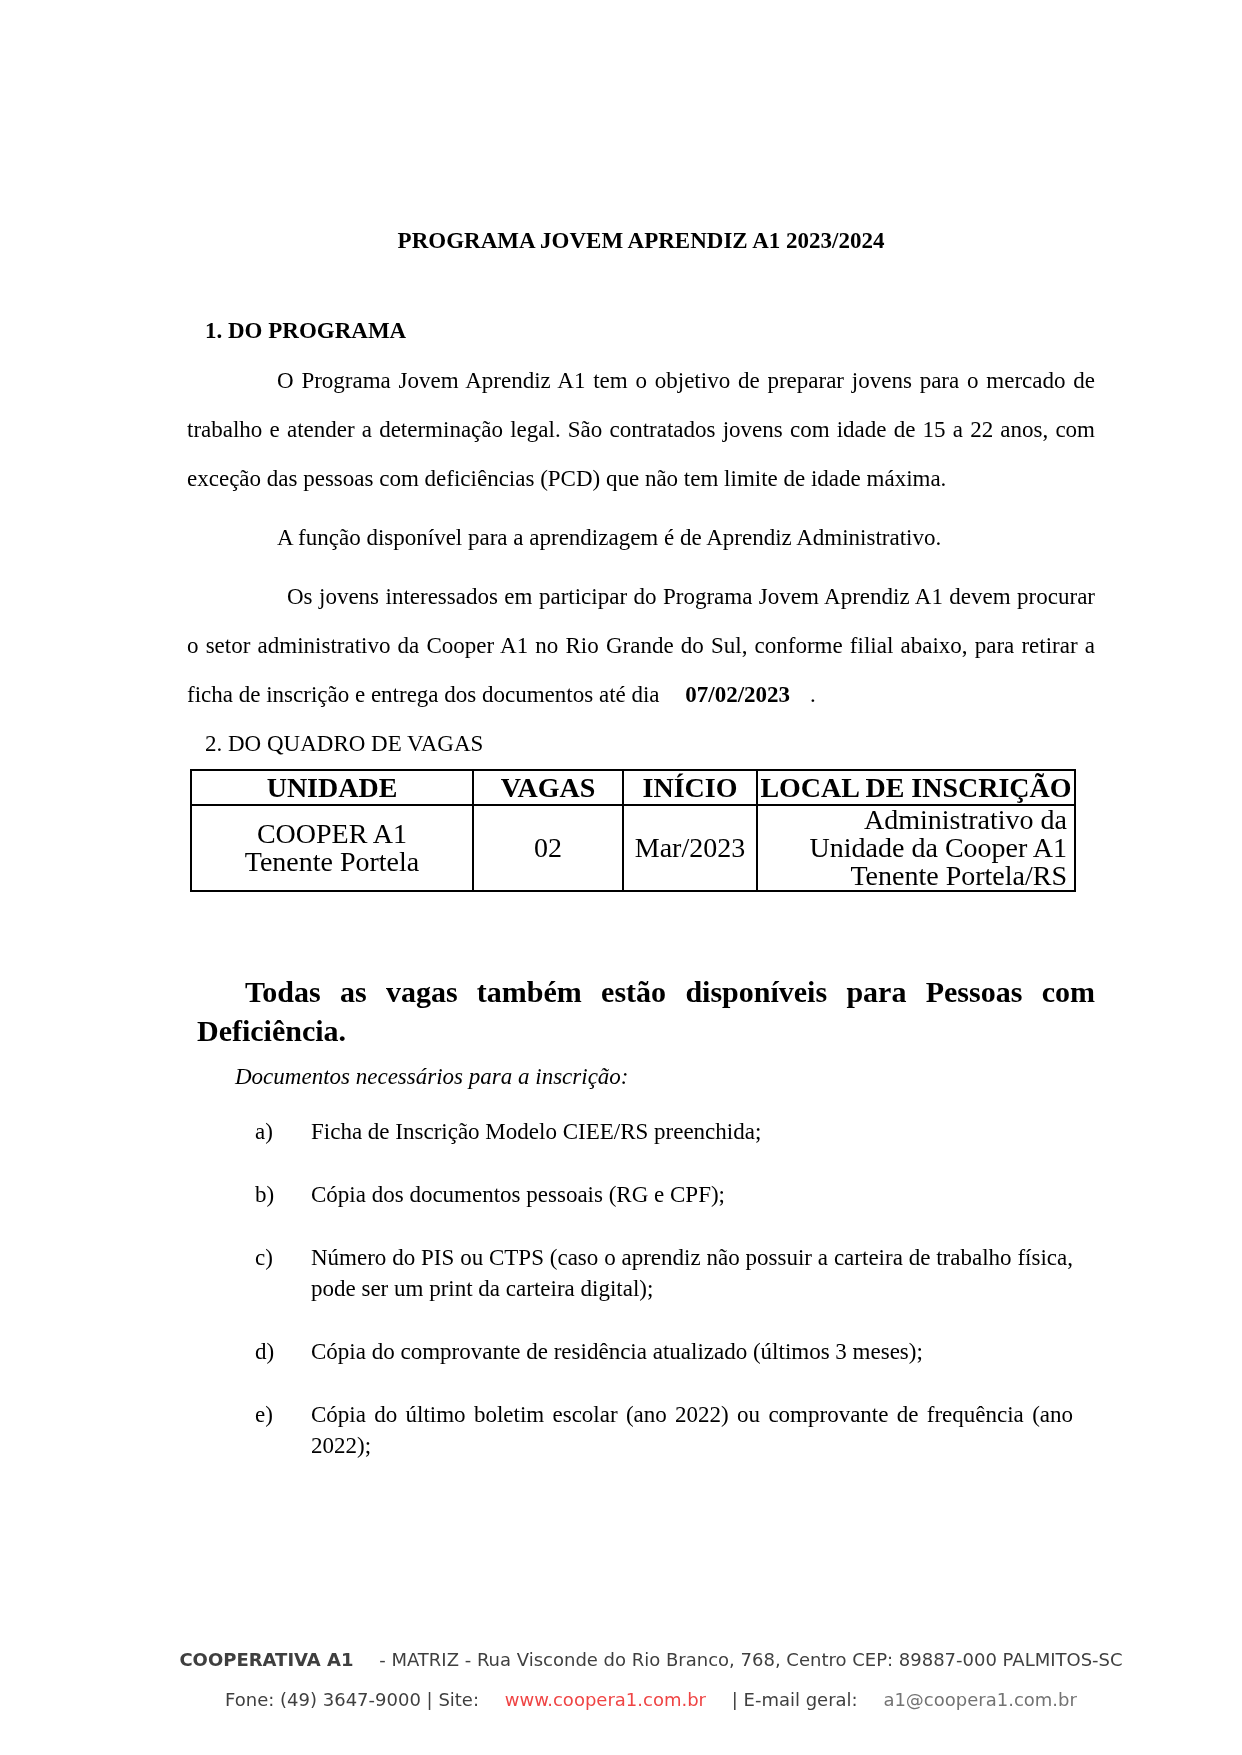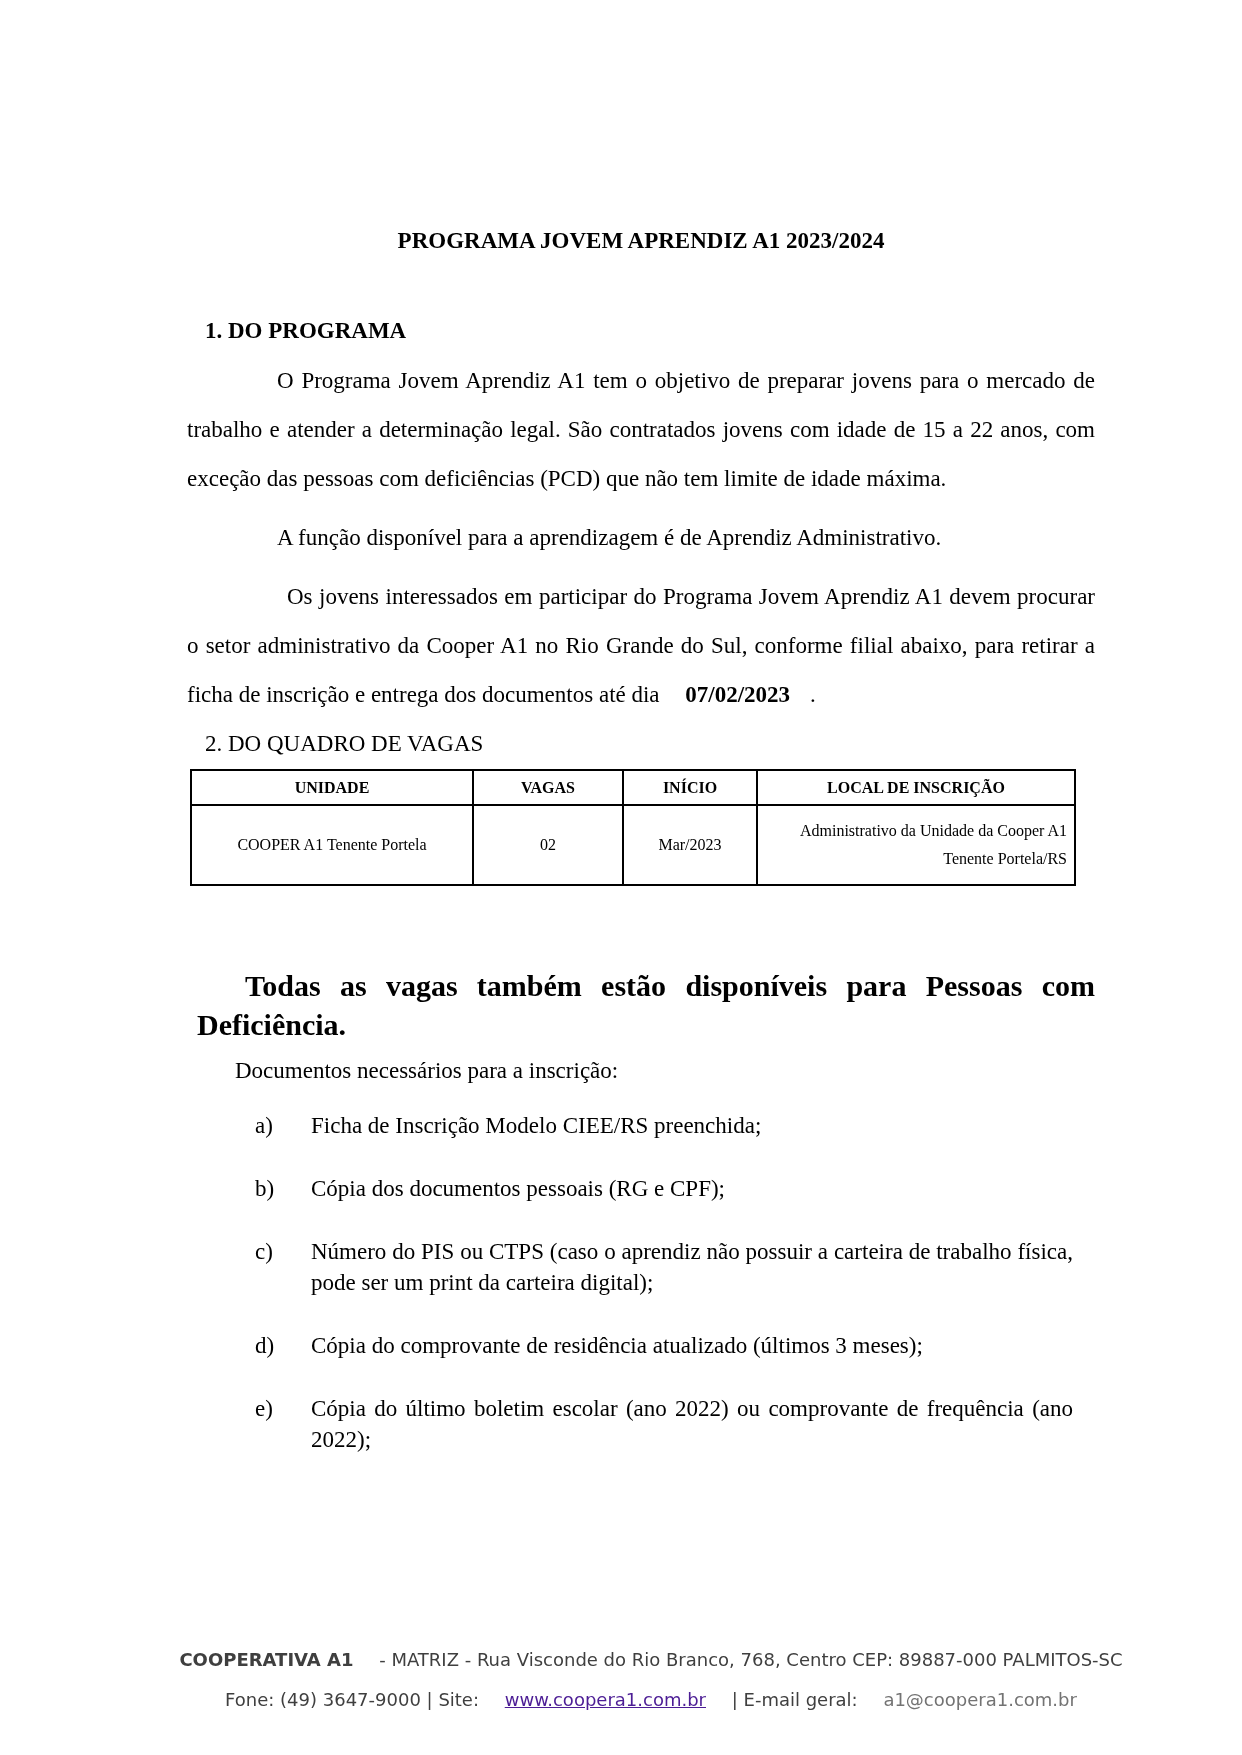--- a/index.html
+++ b/index.html
@@ -36,21 +36,21 @@
   }
   .vacancies-table {
     width: 884px;
     margin-top: 10px;
     margin-left: 13px;
     border-collapse: collapse;
     table-layout: fixed;
   }
   .vacancies-table th, .vacancies-table td {
     border: 2px solid #000000;
-    font-size: 16px;
+    font-size: 28px;
     text-align: center;
     vertical-align: middle;
   }
   .vacancies-table th { font-weight: bold; height: 35px; }
   .vacancies-table td { height: 80px; }
   .cell-inner-unit { width: 210px; margin: 0 auto; line-height: 28px; }
   .cell-inner-local { width: 302px; margin: 0 auto; text-align: right; line-height: 28px; }
   .highlight {
     margin-top: 80px;
     font-size: 30px;
@@ -65,20 +65,21 @@
     margin-left: 50px;
     font-weight: bold;
     font-size: 23px;
     line-height: 30px;
   }
   .list-intro {
     margin-top: 12px;
     margin-left: 58px;
     font-size: 23px;
     line-height: 30px;
+    font-style: italic;
   }
   .doc-list { margin-top: 14px; }
   .doc-list-item {
     display: flex;
     margin-left: 58px;
     margin-bottom: 12px;
     font-size: 23px;
     line-height: 31px;
   }
   .item-marker { width: 36px; flex: 0 0 36px; }
@@ -89,22 +90,21 @@
     bottom: 40px;
     width: 100%;
     text-align: center;
     font-family: "DejaVu Sans", "Liberation Sans", sans-serif;
     font-size: 18px;
     line-height: 30px;
     color: #3f3f3f;
   }
   .footer b { font-weight: bold; }
   .footer-link-site {
-    color: #4c1d95;
-    text-decoration: underline;
+    color: #ef4444;
     cursor: pointer;
   }
   .footer-link-email {
     color: #737373;
     cursor: pointer;
   }
 </style>
 </head>
 <body>
 

